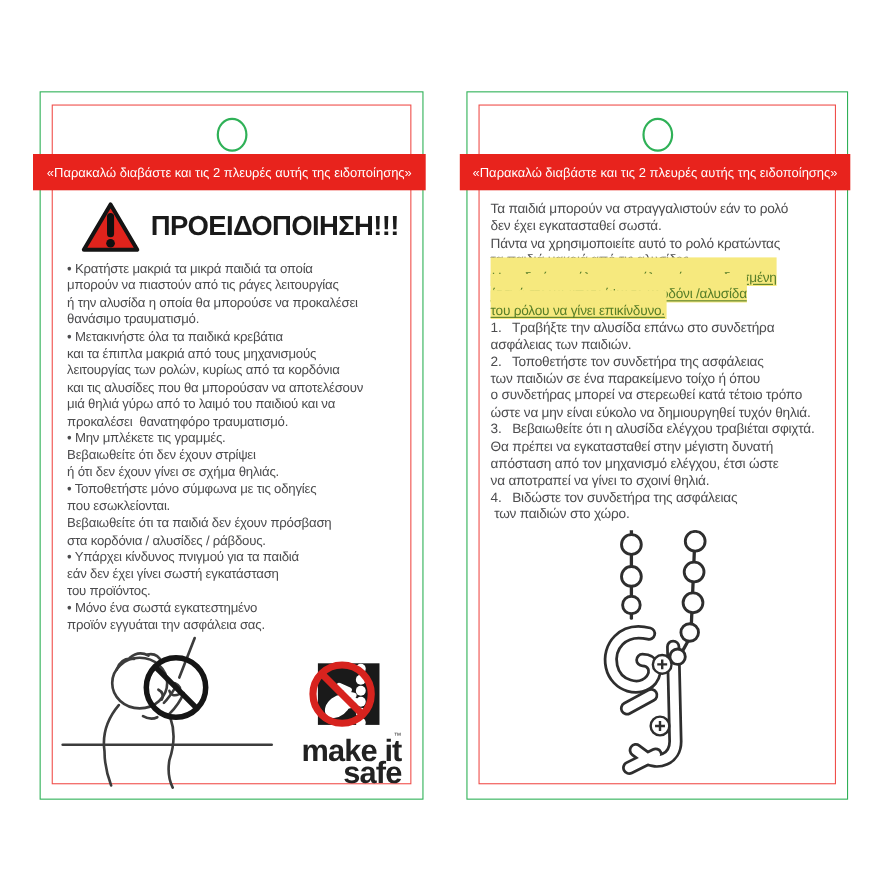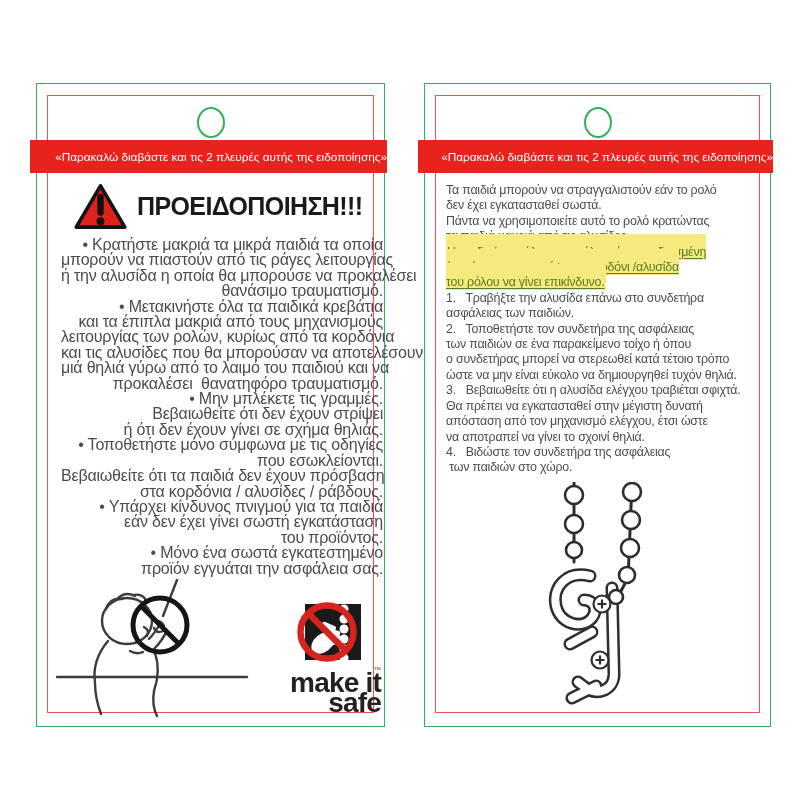--- a/index.html
+++ b/index.html
@@ -14,27 +14,27 @@
        border:1.5px solid var(--outer-green);}
   .tag-front{left:36px; width:349px;}
   .tag-back{left:424px; width:347px;}
   .inner-red{position:absolute; left:10px; right:10px; top:11px; bottom:13px;
        border:1.5px solid var(--inner-red); pointer-events:none;}
   .hole{position:absolute; top:23px; left:50%; transform:translateX(-50%);
        width:28px; height:31px; border:2px solid var(--outer-green);
        border-radius:50%; background:#fff;}
   .banner{position:absolute; left:-7px; right:-3px; top:56px; height:33px;
        background:var(--banner-red); color:#fff; display:flex; align-items:center;
-       justify-content:flex-end; font-size:11.8px; z-index:3;}
-  .content{position:absolute; left:24px; right:1px; top:96px;}
+       justify-content:center; font-size:11.8px; z-index:3;}
+  .content{position:absolute; left:24px; right:17px; top:96px;}
   .content-back{top:99px; left:21px; right:11px;}
   .warn-head{display:flex; align-items:center; gap:9px; margin-left:12px; height:52px;}
   .warn-title{font-size:25px; font-weight:bold; color:var(--ink); letter-spacing:-0.6px;}
-  .body-text{margin-top:5px; font-size:16px; line-height:15.4px;
-       letter-spacing:-0.2px; color:var(--body-text); white-space:pre;text-align:right;}
+  .body-text{margin-top:5px; font-size:12px; line-height:15.4px;
+       letter-spacing:-0.2px; color:var(--body-text); white-space:pre;}
   .para{font-size:12.4px; line-height:15.4px; letter-spacing:-0.2px;
        color:var(--body-text); white-space:pre;}
   .hl{background:var(--highlight-yellow); color:var(--highlight-text-green);
        text-decoration:underline; text-underline-offset:2px; padding:11px 2px 1px 1px;}
   .illus-row{position:relative; height:146px; margin-top:2px;}
   .child-illus{position:absolute; left:-10px; bottom:4px;}
   .logo{position:absolute; right:2px; bottom:10px; width:122px; text-align:right;}
   .logo .tm{display:block; font-size:7px; color:#3a3a3a; margin:-4px 0 0 0;
        letter-spacing:0; line-height:7px;}
   .logo-text{font-weight:bold; font-size:28px; line-height:20.5px; color:#222;

